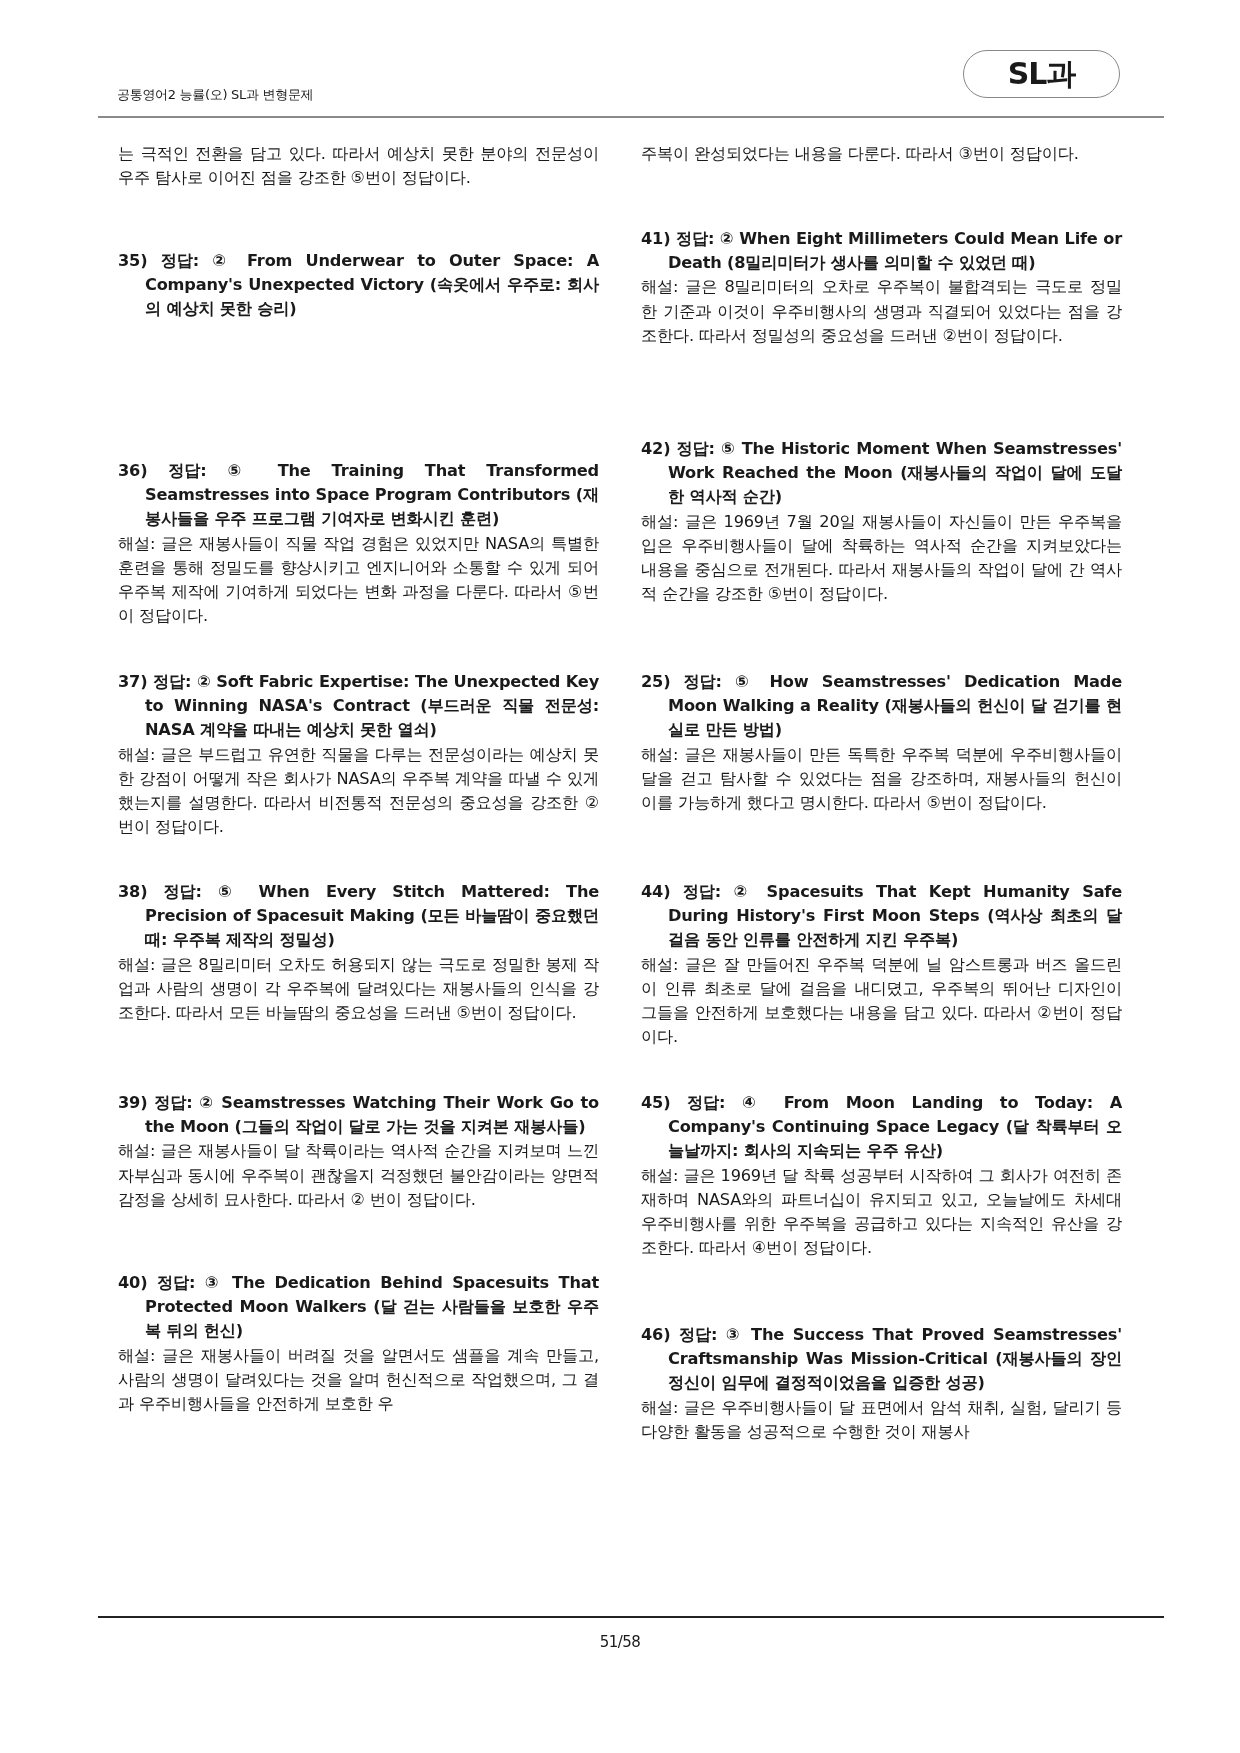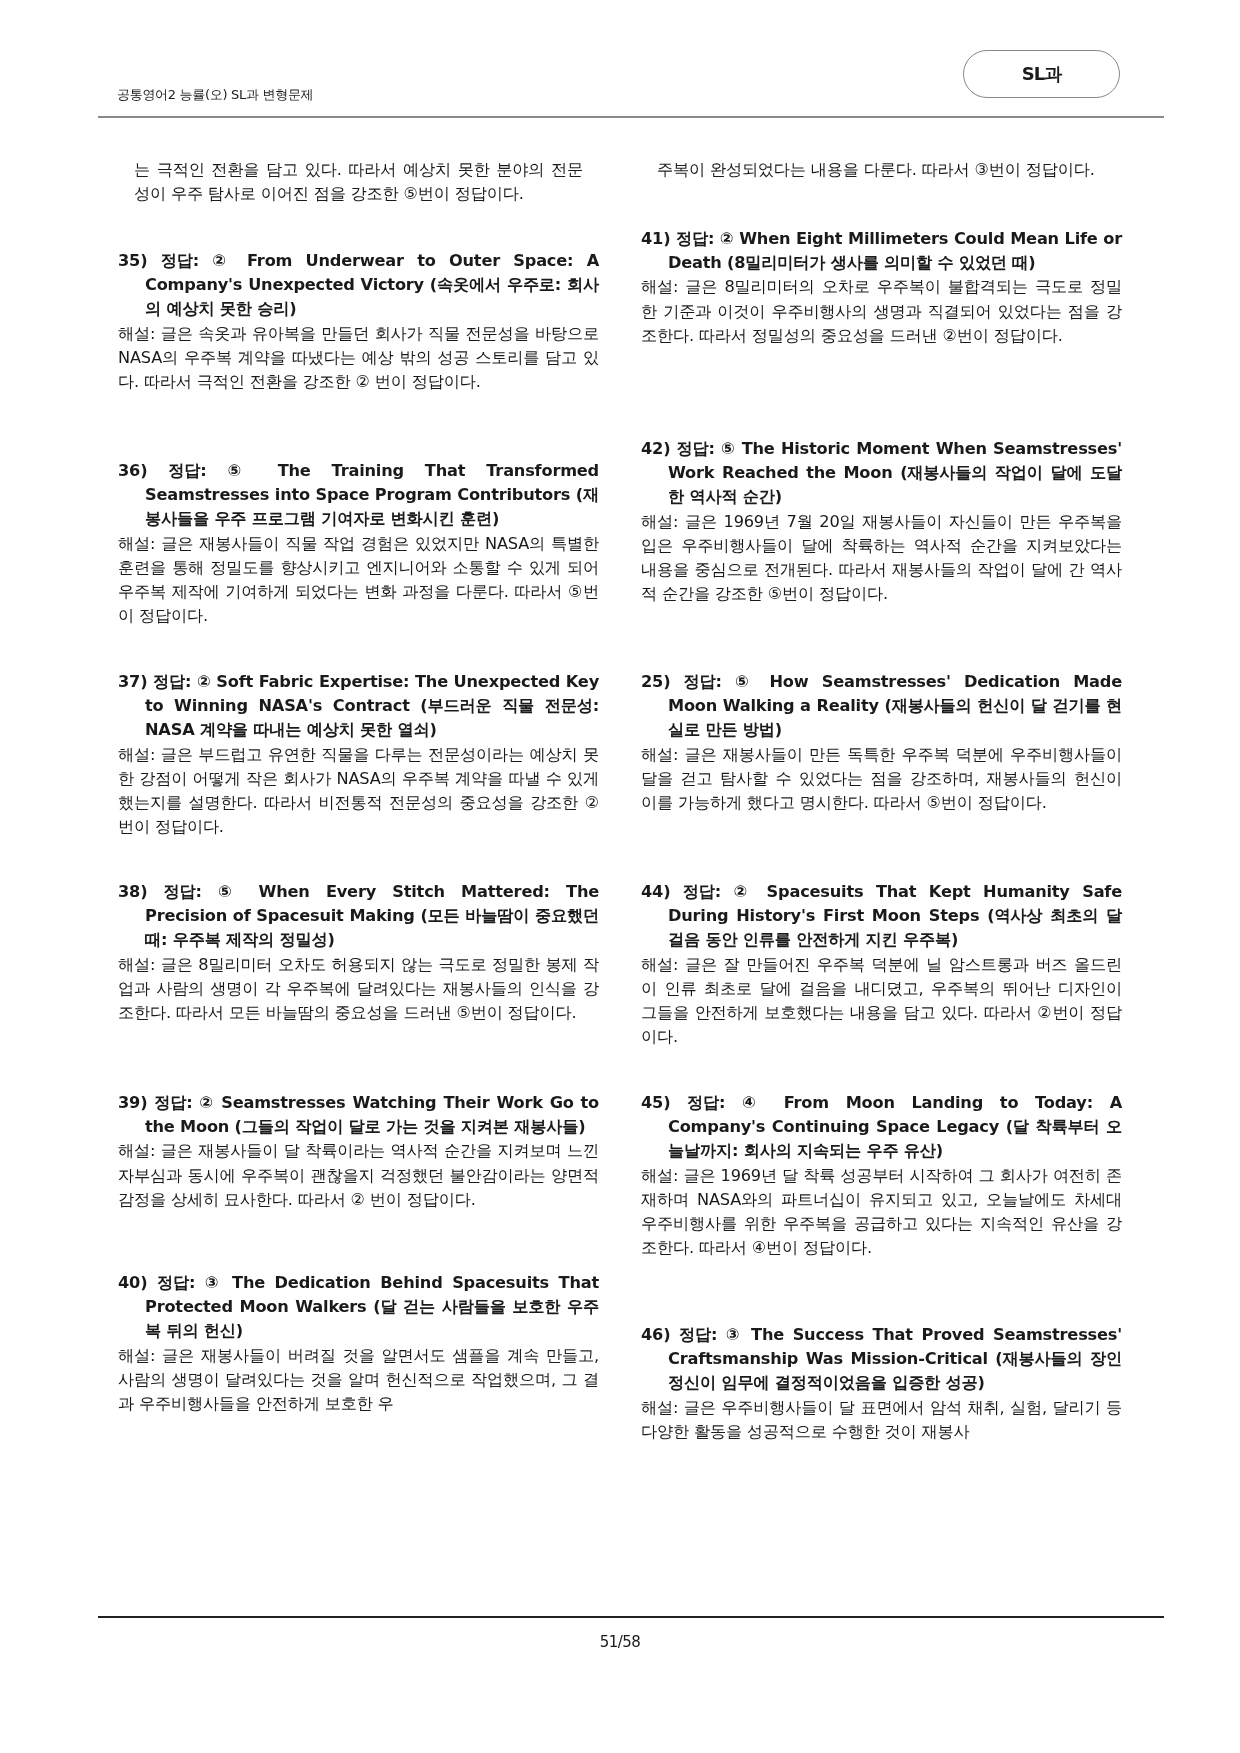--- a/index.html
+++ b/index.html
@@ -11,35 +11,35 @@
   .header-title {
     position: absolute; left: 117px; top: 86px;
     font-size: 13px; font-weight: normal; letter-spacing: -0.3px;
     font-family: "DejaVu Sans", sans-serif;
   }
   .header-badge {
     position: absolute; left: 963px; top: 50px;
     width: 155px; height: 46px;
     border: 1px solid #888; border-radius: 24px;
     display: flex; align-items: center; justify-content: center;
-    font-size: 18px; font-weight: bold; letter-spacing: -1px;
+    font-size: 30px; font-weight: bold; letter-spacing: -1px;
     font-family: "DejaVu Sans", sans-serif;
   }
   .header-rule {
     position: absolute; left: 98px; top: 116px; width: 1066px; height: 2px;
     background: #8a8a8a;
   }
   .column {
     position: absolute; top: 142px; width: 481px;
     font-size: 16.2px; line-height: 24.2px;
     text-align: justify; letter-spacing: -0.2px;
   }
   .col-left { left: 118px; }
   .col-right { left: 641px; }
-  .continuation { margin: 16px; }
+  .continuation { margin: 0; }
   .item { position: absolute; left: 0; width: 481px; }
   .answer {
     margin: 0; padding-left: 27px; text-indent: -27px;
     text-align: justify;
     font-weight: bold;
   }
   .explain { margin: 0; text-align: justify; }
   .footer-rule {
     position: absolute; left: 98px; top: 1616px; width: 1066px; height: 2px;
     background: #222;
@@ -54,21 +54,20 @@
 
 <div class="header-title">공통영어2 능률(오) SL과 변형문제</div>
 <div class="header-badge">SL과</div>
 <div class="header-rule"></div>
 
 <div class="column col-left">
   <p class="continuation">는 극적인 전환을 담고 있다. 따라서 예상치 못한 분야의 전문성이 우주 탐사로 이어진 점을 강조한 ⑤번이 정답이다.</p>
 
   <div class="item" style="top:107px">
     <p class="answer">35) 정답: ② From Underwear to Outer Space: A Company's Unexpected Victory (속옷에서 우주로: 회사의 예상치 못한 승리)</p>
-    <p class="explain">해설: 글은 속옷과 유아복을 만들던 회사가 직물 전문성을 바탕으로 NASA의 우주복 계약을 따냈다는 예상 밖의 성공 스토리를 담고 있다. 따라서 극적인 전환을 강조한 ② 번이 정답이다.</p>
   </div>
 
   <div class="item" style="top:317px">
     <p class="answer">36) 정답: ⑤ The Training That Transformed Seamstresses into Space Program Contributors (재봉사들을 우주 프로그램 기여자로 변화시킨 훈련)</p>
     <p class="explain">해설: 글은 재봉사들이 직물 작업 경험은 있었지만 NASA의 특별한 훈련을 통해 정밀도를 향상시키고 엔지니어와 소통할 수 있게 되어 우주복 제작에 기여하게 되었다는 변화 과정을 다룬다. 따라서 ⑤번이 정답이다.</p>
   </div>
 
   <div class="item" style="top:528px">
     <p class="answer">37) 정답: ② Soft Fabric Expertise: The Unexpected Key to Winning NASA's Contract (부드러운 직물 전문성: NASA 계약을 따내는 예상치 못한 열쇠)</p>
     <p class="explain">해설: 글은 부드럽고 유연한 직물을 다루는 전문성이라는 예상치 못한 강점이 어떻게 작은 회사가 NASA의 우주복 계약을 따낼 수 있게 했는지를 설명한다. 따라서 비전통적 전문성의 중요성을 강조한 ②번이 정답이다.</p>

